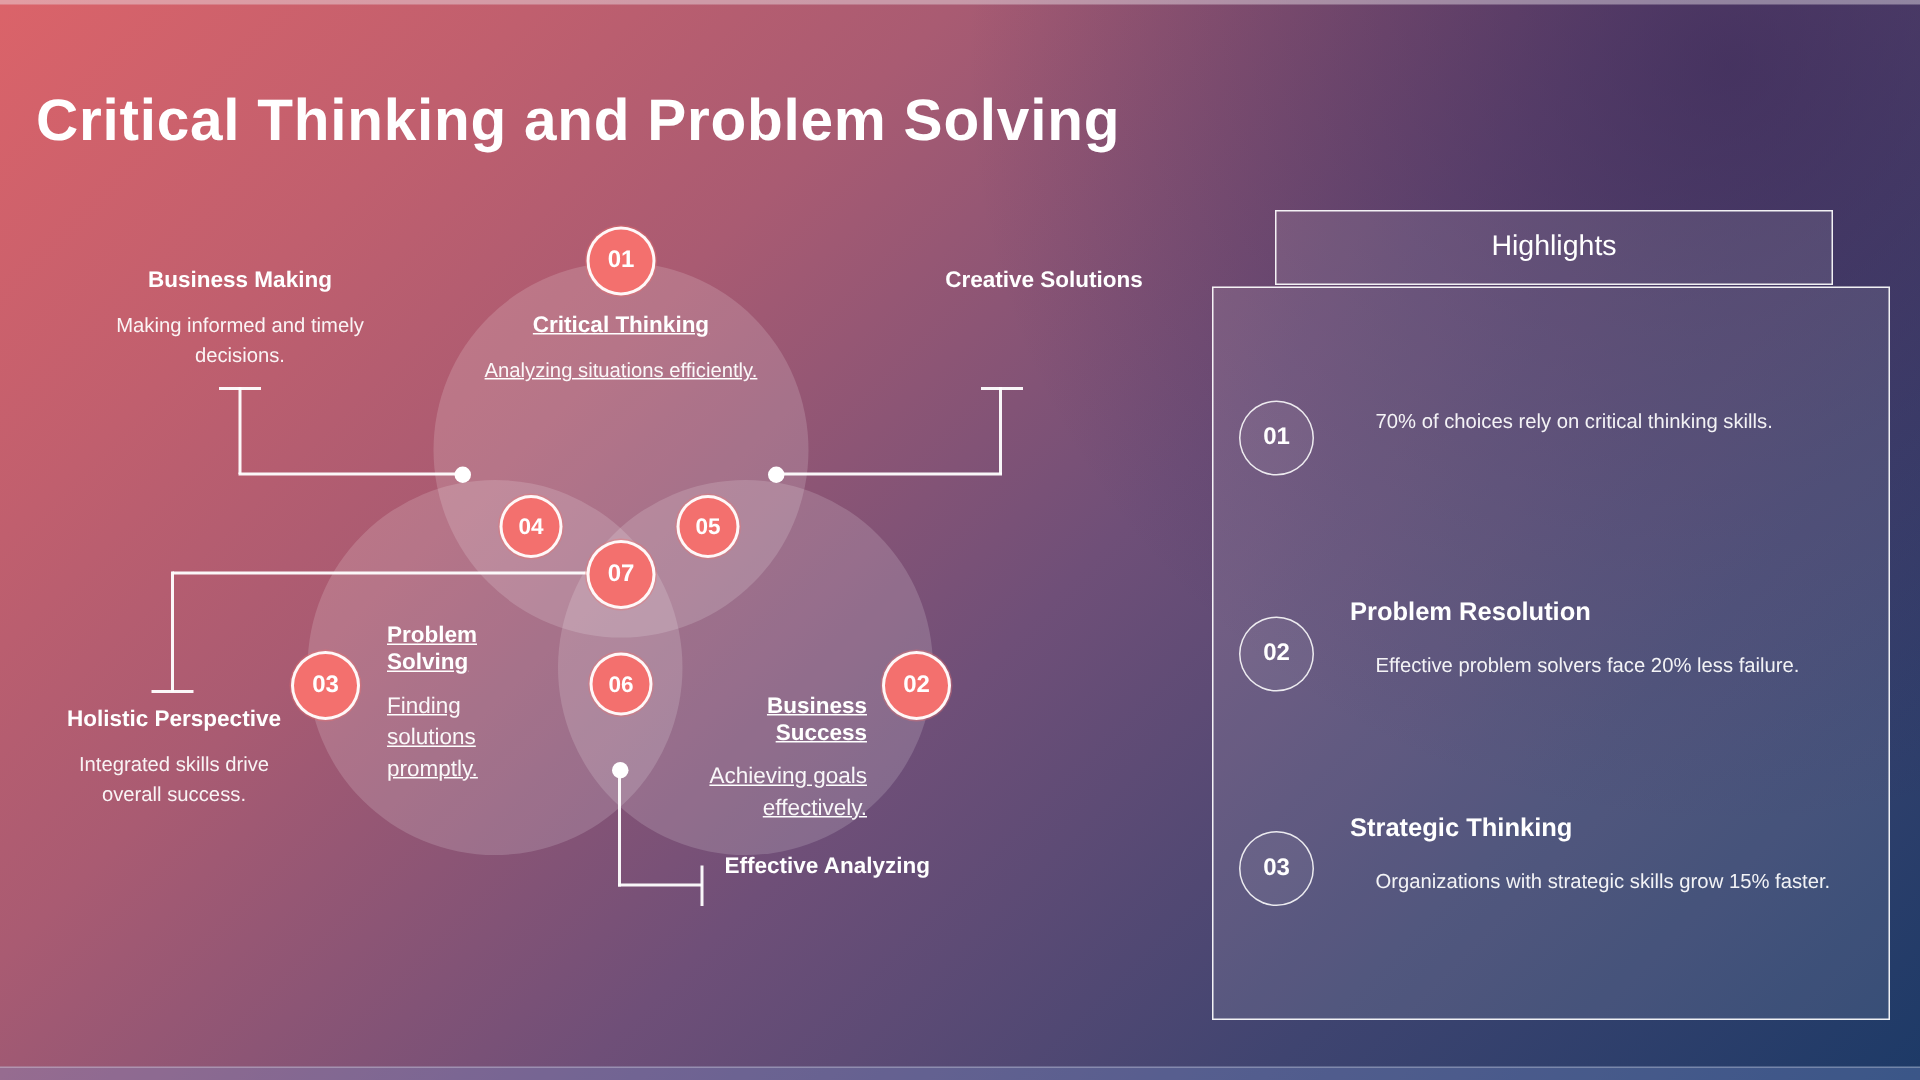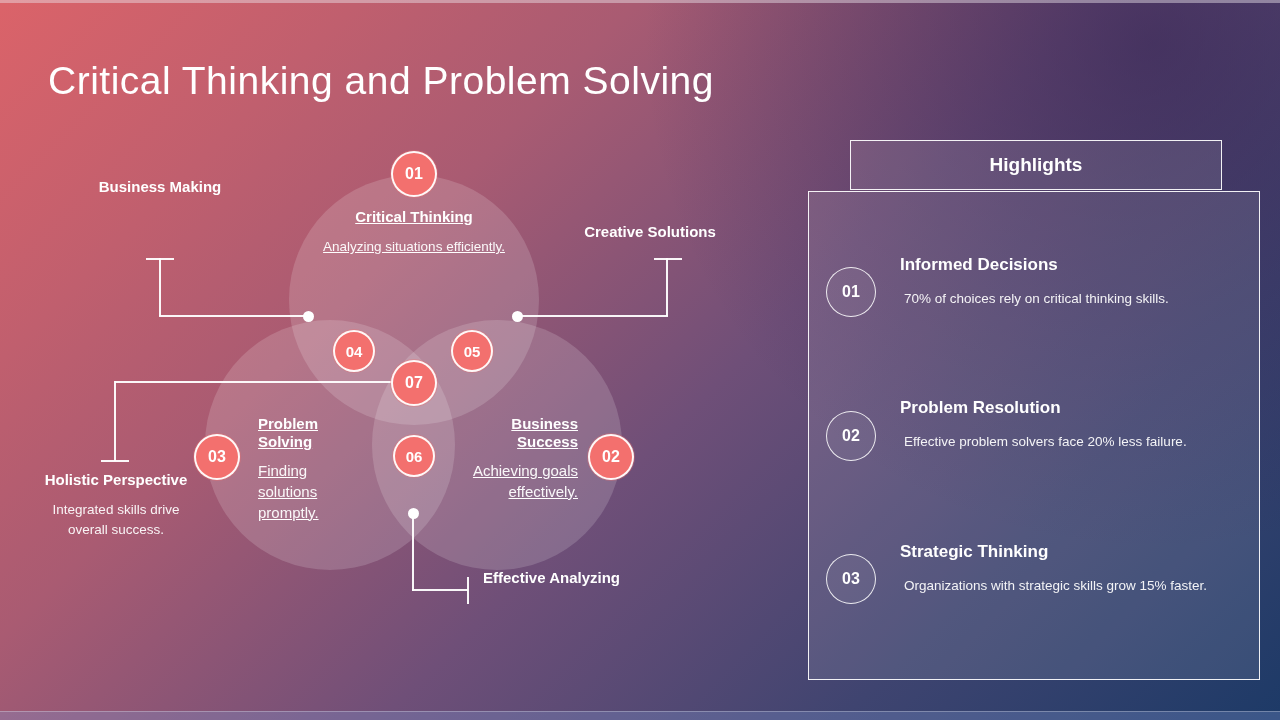--- a/index.html
+++ b/index.html
@@ -6,21 +6,21 @@
   .slide{
     position:relative;width:1280px;height:720px;overflow:hidden;
     font-family:"Liberation Sans",sans-serif;color:#fff;
     background:
       radial-gradient(circle at 90% 6%, rgba(44,30,78,0.55), rgba(44,30,78,0) 38%),
       linear-gradient(135deg,#db6369 0%,#c05f6e 18%,#a95b72 32%,#6f4f78 55%,#3f4470 78%,#1d3a67 100%);
   }
   .top-edge{position:absolute;top:0;left:0;right:0;height:3px;background:rgba(235,228,235,0.45);}
   .bottom-bar{position:absolute;bottom:0;left:0;right:0;height:8px;
     background:rgba(128,152,212,0.30);border-top:1px solid rgba(255,255,255,0.28);}
-  .page-title{position:absolute;left:48px;top:33px;font-size:39px;font-weight:normal;
+  .page-title{position:absolute;left:24px;top:33px;font-size:39px;font-weight:bold;
     color:#ffffff;letter-spacing:0.5px;white-space:nowrap;}
 
   
   .vcircle{position:absolute;width:250px;height:250px;border-radius:50%;
     background:rgba(255,255,255,0.16);}
   .vc-top{left:289px;top:175px;}
   .vc-left{left:205px;top:320px;}
   .vc-right{left:372px;top:320px;}
 
   
@@ -31,42 +31,42 @@
   .badge{position:absolute;border-radius:50%;background:#f3706e;
     border:2px solid rgba(255,255,255,0.95);display:flex;align-items:center;justify-content:center;
     font-weight:bold;color:#fff;box-sizing:border-box;box-shadow:0 0 0 1px rgba(243,112,110,0.35);}
   .badge-lg{width:46px;height:46px;font-size:16px;}
   .badge-sm{width:42px;height:42px;font-size:15px;}
 
   
   .callout{position:absolute;}
   .callout .c-title{font-weight:bold;font-size:15px;color:#fff;margin:0 0 12px 0;}
   .callout .c-desc{font-size:13.5px;line-height:1.5;color:rgba(255,255,255,0.93);margin:0;}
-  .ta-c{text-align:center;} .ta-l{text-align:left;} .ta-r{text-align:right;}
+  .ta-c{text-align:center;} .ta-l{text-align:left;} .ta-r{text-align:right;margin-top:47px;}
 
   .vlabel{position:absolute;text-decoration:underline;}
   .vlabel .v-title{font-weight:bold;font-size:15px;line-height:1.22;color:#fff;margin:0 0 8px 0;}
   .vlabel .v-desc{font-size:15px;line-height:1.4;color:rgba(255,255,255,0.95);margin:0;}
   .vlabel-top .v-title{margin-bottom:12px;}
   .vlabel-top .v-desc{font-size:13.5px;}
 
   
   .hl-header{position:absolute;left:850px;top:140px;width:372px;height:50px;
     border:1.5px solid rgba(255,255,255,0.92);background:rgba(255,255,255,0.10);
     display:flex;align-items:center;justify-content:center;box-sizing:border-box;}
-  .hl-header-title{font-size:19px;font-weight:bold;color:#fff;}
+  .hl-header-title{font-size:19px;font-weight:normal;color:#fff;}
   .hl-panel{position:absolute;left:808px;top:191px;width:452px;height:489px;
     border:1.5px solid rgba(255,255,255,0.92);background:rgba(255,255,255,0.10);box-sizing:border-box;}
   .hl-num{position:absolute;width:50px;height:50px;border-radius:50%;
     border:1.5px solid rgba(255,255,255,0.88);background:rgba(255,255,255,0.05);
     display:flex;align-items:center;justify-content:center;font-weight:bold;font-size:16px;color:#fff;
     box-sizing:border-box;}
   .hl-text{position:absolute;left:900px;width:345px;}
   .hl-title{font-weight:bold;font-size:17px;color:#fff;margin:0 0 15px 0;}
-  .hl-desc{font-size:13.5px;color:rgba(255,255,255,0.93);margin:4px;line-height:1.4;}
+  .hl-desc{font-size:13.5px;color:rgba(255,255,255,0.93);margin:17px;line-height:1.4;}
 </style>
 </head>
 <body>
 
 <div class="slide">
   <div class="top-edge"></div>
 
   <h1 class="page-title">Critical Thinking and Problem Solving</h1>
 
   <div class="vcircle vc-top"></div>
@@ -108,40 +108,40 @@
     <p class="v-title">Problem Solving</p>
     <p class="v-desc">Finding solutions promptly.</p>
   </div>
   <div class="vlabel ta-r" style="left:455px;top:415px;width:123px;">
     <p class="v-title">Business Success</p>
     <p class="v-desc">Achieving goals effectively.</p>
   </div>
 
   <div class="callout ta-c" style="left:65px;top:178px;width:190px;">
     <p class="c-title">Business Making</p>
+    <p class="c-desc">Making informed and timely decisions.</p>
   </div>
-  <div class="callout ta-c" style="left:560px;top:178px;width:180px;margin-top:45px;">
+  <div class="callout ta-c" style="left:606px;top:178px;width:180px;">
     <p class="c-title">Creative Solutions</p>
   </div>
   <div class="callout ta-c" style="left:31px;top:471px;width:170px;text-align:center;">
     <p class="c-title">Holistic Perspective</p>
     <p class="c-desc">Integrated skills drive overall success.</p>
   </div>
   <div class="callout ta-l" style="left:483px;top:569px;width:205px;">
     <p class="c-title">Effective Analyzing</p>
   </div>
 
   <div class="hl-header">
     <span class="hl-header-title">Highlights</span>
   </div>
   <div class="hl-panel"></div>
 
   <div class="hl-num" style="left:826px;top:267px;">01</div>
   <div class="hl-text" style="top:255px;">
-    <p class="hl-title">Informed Decisions</p>
     <p class="hl-desc">70% of choices rely on critical thinking skills.</p>
   </div>
 
   <div class="hl-num" style="left:826px;top:411px;">02</div>
   <div class="hl-text" style="top:398px;">
     <p class="hl-title">Problem Resolution</p>
     <p class="hl-desc">Effective problem solvers face 20% less failure.</p>
   </div>
 
   <div class="hl-num" style="left:826px;top:554px;">03</div>

